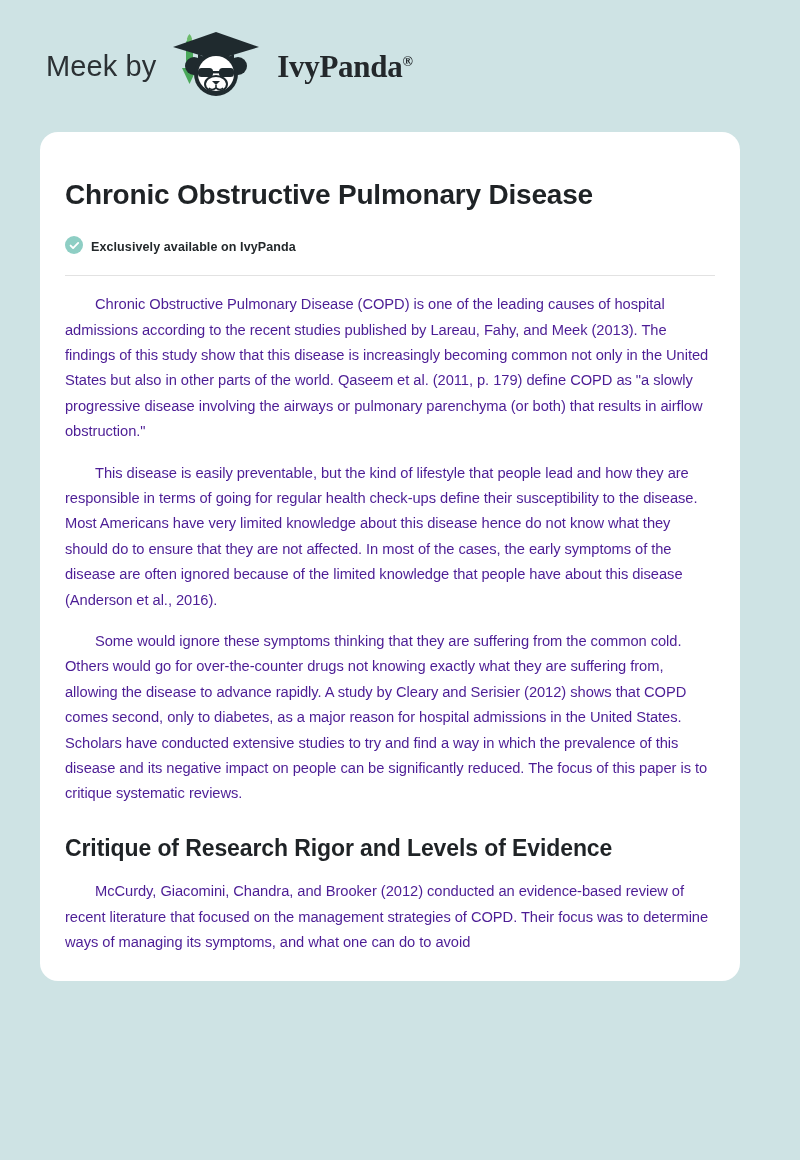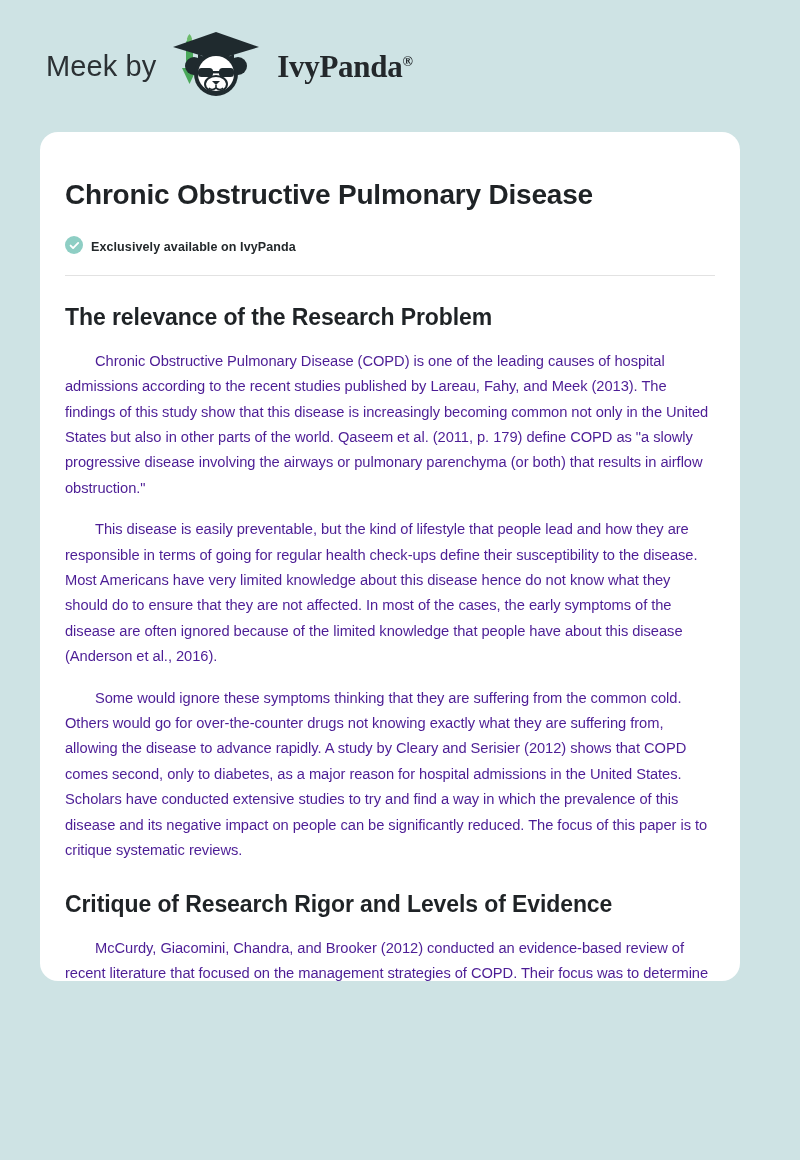--- a/index.html
+++ b/index.html
@@ -184,21 +184,20 @@
       <span class="check-badge">
         <svg width="11" height="11" viewBox="0 0 11 11" xmlns="http://www.w3.org/2000/svg">
           <path d="M1.6 5.6 L4.1 8.1 L9.2 2.9" stroke="#ffffff" stroke-width="1.9" fill="none" stroke-linecap="round" stroke-linejoin="round"></path>
         </svg>
       </span>
       <span class="exclusive-text">Exclusively available on IvyPanda</span>
     </div>
 
     <hr class="divider">
 
-    <h2 class="section-heading">The relevance of the Research Problem</h2>
     <p class="body-par">Chronic Obstructive Pulmonary Disease (COPD) is one of the leading causes of hospital admissions according to the recent studies published by Lareau, Fahy, and Meek (2013). The findings of this study show that this disease is increasingly becoming common not only in the United States but also in other parts of the world. Qaseem et al. (2011, p. 179) define COPD as "a slowly progressive disease involving the airways or pulmonary parenchyma (or both) that results in airflow obstruction."</p>
     <p class="body-par">This disease is easily preventable, but the kind of lifestyle that people lead and how they are responsible in terms of going for regular health check-ups define their susceptibility to the disease. Most Americans have very limited knowledge about this disease hence do not know what they should do to ensure that they are not affected. In most of the cases, the early symptoms of the disease are often ignored because of the limited knowledge that people have about this disease (Anderson et al., 2016).</p>
     <p class="body-par">Some would ignore these symptoms thinking that they are suffering from the common cold. Others would go for over-the-counter drugs not knowing exactly what they are suffering from, allowing the disease to advance rapidly. A study by Cleary and Serisier (2012) shows that COPD comes second, only to diabetes, as a major reason for hospital admissions in the United States. Scholars have conducted extensive studies to try and find a way in which the prevalence of this disease and its negative impact on people can be significantly reduced. The focus of this paper is to critique systematic reviews.</p>
 
     <h2 class="section-heading">Critique of Research Rigor and Levels of Evidence</h2>
     <p class="body-par">McCurdy, Giacomini, Chandra, and Brooker (2012) conducted an evidence-based review of recent literature that focused on the management strategies of COPD. Their focus was to determine ways of managing its symptoms, and what one can do to avoid</p>
 
   </div>
 </div>
 

